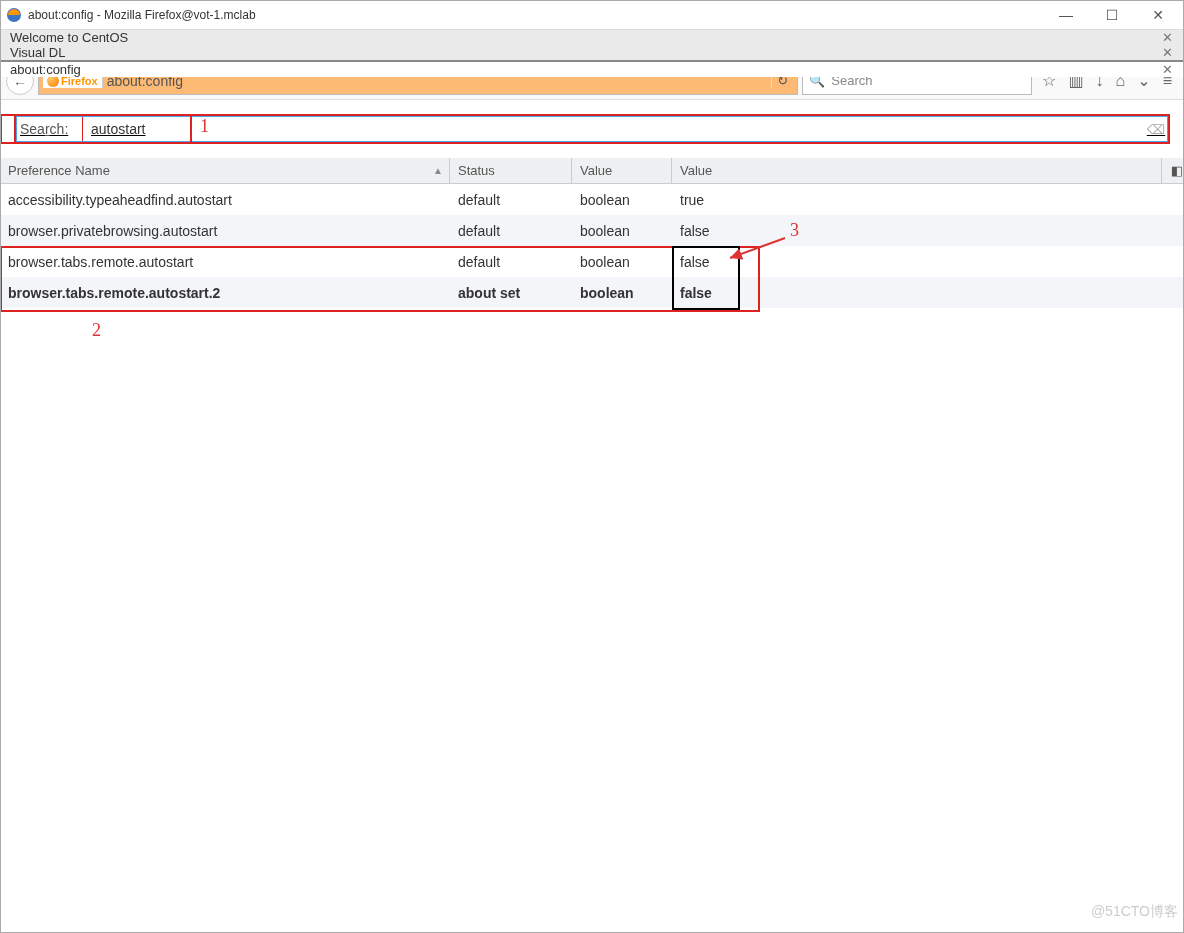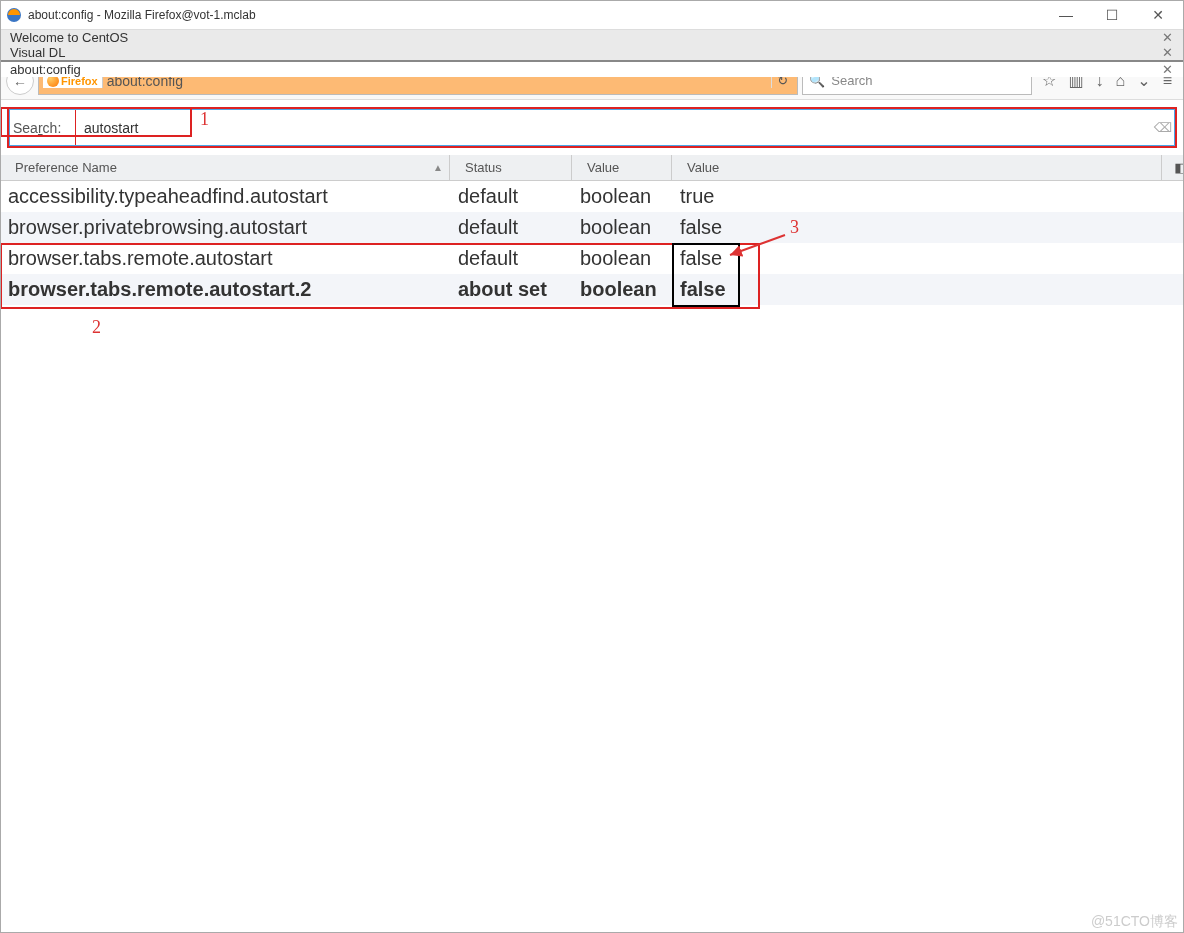--- a/index.html
+++ b/index.html
@@ -24,61 +24,61 @@
     .nav-btn { width: 28px; height: 28px; border: 1px solid #ccc; border-radius: 50%; display: flex; align-items: center; justify-content: center; color: #666; font-size: 14px; background: #fff; }
     .urlbar { flex: 1; height: 28px; display: flex; align-items: center; border: 1px solid #bbb; background: #fdba74; padding: 0 4px; gap: 4px; }
     .urlbar .firefox-badge { background: #fff; color: #ff9500; font-size: 11px; font-weight: bold; padding: 1px 4px; border-right: 1px solid #ccc; display: flex; align-items: center; gap: 2px; }
     .urlbar .firefox-badge .fxlogo { width: 12px; height: 12px; border-radius: 50%; background: radial-gradient(circle at 30% 30%, #ffcc66, #ff7700); }
     .urlbar .urltext { font-size: 14px; color: #555; }
     .urlbar .reload { margin-left: auto; width: 22px; text-align: center; color: #555; font-size: 13px; border-left: 1px solid #ddd; }
     .searchbar { width: 230px; height: 28px; display: flex; align-items: center; border: 1px solid #bbb; background: #fff; padding: 0 6px; gap: 6px; color: #888; font-size: 13px; }
     .toolbar-icons { display: flex; align-items: center; gap: 12px; padding: 0 6px; color: #666; font-size: 16px; }
 
     
-    .filterrow { height: 41px; display: flex; align-items: center; border: 2px solid #d22; margin: 7px; position: relative; }
+    .filterrow { height: 30px; display: flex; align-items: center; border: 2px solid #d22; margin: 14px; position: relative; text-decoration: underline; }
     .filterrow-inner { flex: 1; height: 100%; display: flex; align-items: center; border: 1px solid #4aa6e8; }
     .filterrow .label { width: 66px; padding-left: 3px; font-size: 14px; color: #555; border-right: 1px solid #d22; height: 100%; display: flex; align-items: center; }
     .filterrow .label u { text-decoration: underline; }
     .filterrow input { flex: 1; border: none; outline: none; padding: 0 8px; font-size: 14px; color: #333; height: 100%; }
     .filterrow .clear { width: 22px; text-align: center; color: #aaa; font-size: 13px; }
     .annot-1 { position: absolute; left: 200px; top: 2px; color: #d33; font-size: 18px; font-family: serif; }
     .filter-border-box { position: absolute; left: 0; top: 0; height: 30px; width: 192px; border: 2px solid #d22; pointer-events: none; }
 
     
     .thead { height: 26px; background: #eef0f2; display: flex; align-items: center; font-size: 13px; color: #555; border-bottom: 1px solid #ccc; }
-    .th { padding-left: 15px; display: flex; align-items: center; height: 100%; border-right: 1px solid #ccc; }
+    .th { padding-left: 8px; display: flex; align-items: center; height: 100%; border-right: 1px solid #ccc; }
     .th.name { width: 450px; }
     .th.status { width: 122px; }
     .th.type { width: 100px; }
     .th.value { flex: 1; }
     .th .sort { margin-left: auto; margin-right: 6px; font-size: 10px; color: #888; }
     .th.icon { width: 22px; justify-content: center; border-right: none; }
 
     
     .tbody { position: relative; }
-    .row { height: 31px; display: flex; align-items: center; font-size: 20px; color: #333; }
+    .row { height: 31px; display: flex; align-items: center; font-size: 14px; color: #333; }
     .row:nth-child(even) { background: #f3f5f9; }
     .td { padding-left: 8px; }
     .td.name { width: 450px; }
     .td.status { width: 122px; }
     .td.type { width: 100px; }
     .td.value { flex: 1; }
     .row.bold { font-weight: bold; }
 
     
     .annot-box-2 { position: absolute; left: 0; top: 62px; height: 66px; width: 760px; border: 2px solid #d22; pointer-events: none; }
     .annot-2 { position: absolute; left: 92px; top: 136px; color: #d33; font-size: 18px; font-family: serif; }
 
     
     .annot-box-3 { position: absolute; left: 672px; top: 62px; height: 64px; width: 68px; border: 2px solid #000; pointer-events: none; }
     .annot-3 { position: absolute; left: 790px; top: 36px; color: #d33; font-size: 18px; font-family: serif; }
     .annot-arrow { position: absolute; left: 720px; top: 50px; pointer-events: none; }
 
     
-    .watermark { position: absolute; right: 6px; bottom: 2px; color: #ccc; font-size: 14px; }
+    .watermark { position: absolute; right: 6px; bottom: 12px; color: #ccc; font-size: 14px; }
 
     
     .mainborder { border: 1px solid #aaa; position: absolute; inset: 0; pointer-events: none; }
   </style>
 </head>
 <body>
 
 <div class="titlebar">
   <svg class="titlebar-icon" viewBox="0 0 16 16">
       <circle cx="8" cy="8" r="7" fill="#3a76c4"></circle>

